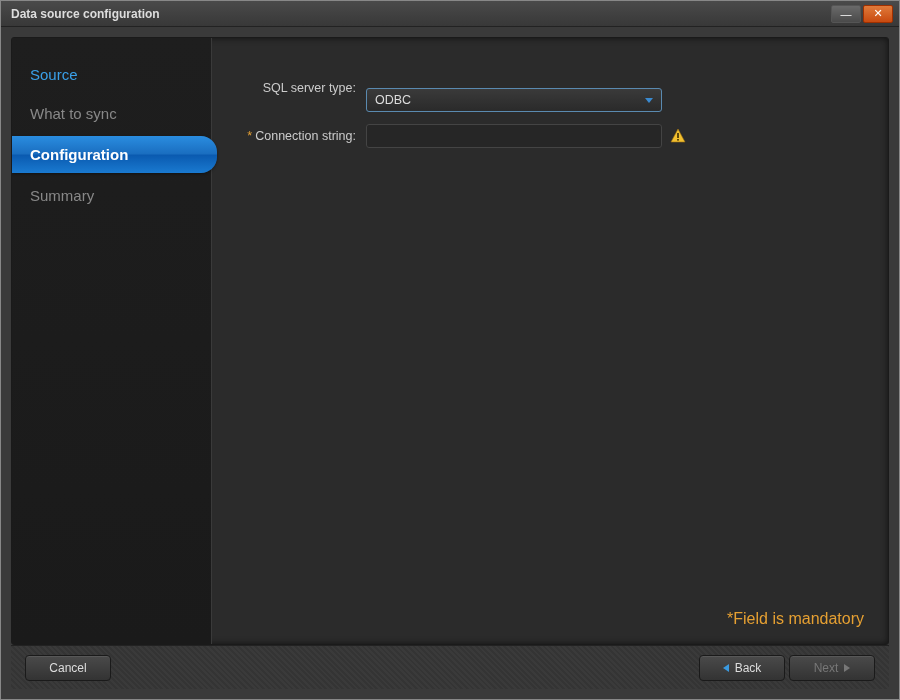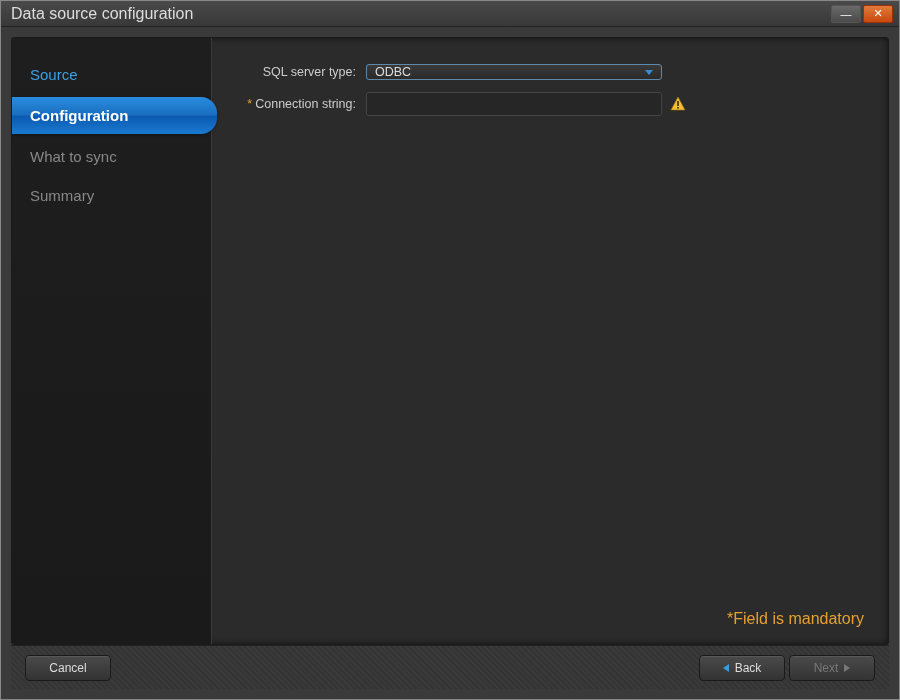--- a/index.html
+++ b/index.html
@@ -21,21 +21,21 @@
 }
 .titlebar {
   height: 26px;
   background: linear-gradient(to bottom, #4a4a4a, #383838);
   display: flex;
   align-items: center;
   padding: 0 6px 0 10px;
   color: #ddd;
   border-bottom: 1px solid #222;
 }
-.titlebar-title { flex: 1; font-size: 16px; }
+.titlebar-title { flex: 1; font-size: 12px; font-weight: bold; }
 .titlebar-buttons { display: flex; gap: 2px; }
 .titlebar-btn {
   width: 30px; height: 18px;
   display: flex; align-items: center; justify-content: center;
   border-radius: 2px;
   color: #fff; font-size: 11px;
   cursor: pointer;
 }
 .titlebar-btn.min { background: linear-gradient(to bottom,#6a6a6a,#4a4a4a); border:1px solid #555; }
 .titlebar-btn.close { background: linear-gradient(to bottom,#e07a3a,#c84a10); border:1px solid #a03000; }
@@ -92,31 +92,32 @@
 .form-label {
   width: 130px;
   text-align: right;
   padding-right: 10px;
   color: #ccc;
   font-size: 12.5px;
 }
 .form-label .asterisk { color: #e6a032; margin-right: 3px; }
 .select-box {
   width: 296px;
-  height: 16px;
+  height: 24px;
   background: linear-gradient(to bottom,#3a3a3a,#2a2a2a);
   border: 1px solid #5a8ab0;
   border-radius: 3px;
   color: #ddd;
   display: flex;
   align-items: center;
   padding: 0 8px;
   font-size: 12.5px;
   cursor: pointer;
   position: relative;
+  margin-top: 24px;
 }
 .select-arrow {
   margin-left: auto;
   width: 0; height: 0;
   border-left: 4px solid transparent;
   border-right: 4px solid transparent;
   border-top: 5px solid #3a8ad0;
 }
 .text-input {
   width: 296px;
@@ -191,25 +192,25 @@
     </div>
   </div>
 
   <div class="content-wrap">
     <div class="main-panel">
 
       <div class="sidebar">
         <div class="sidebar-item completed">
           <span>Source</span>
         </div>
+        <div class="sidebar-item">
+          <span>What to sync</span>
+        </div>
         <div class="sidebar-item active">
           <span>Configuration</span>
-        </div>
-        <div class="sidebar-item">
-          <span>What to sync</span>
         </div>
         <div class="sidebar-item">
           <span>Summary</span>
         </div>
       </div>
 
       <div class="form-area">
 
         <div class="form-row">
           <div class="form-label">SQL server type:</div>

